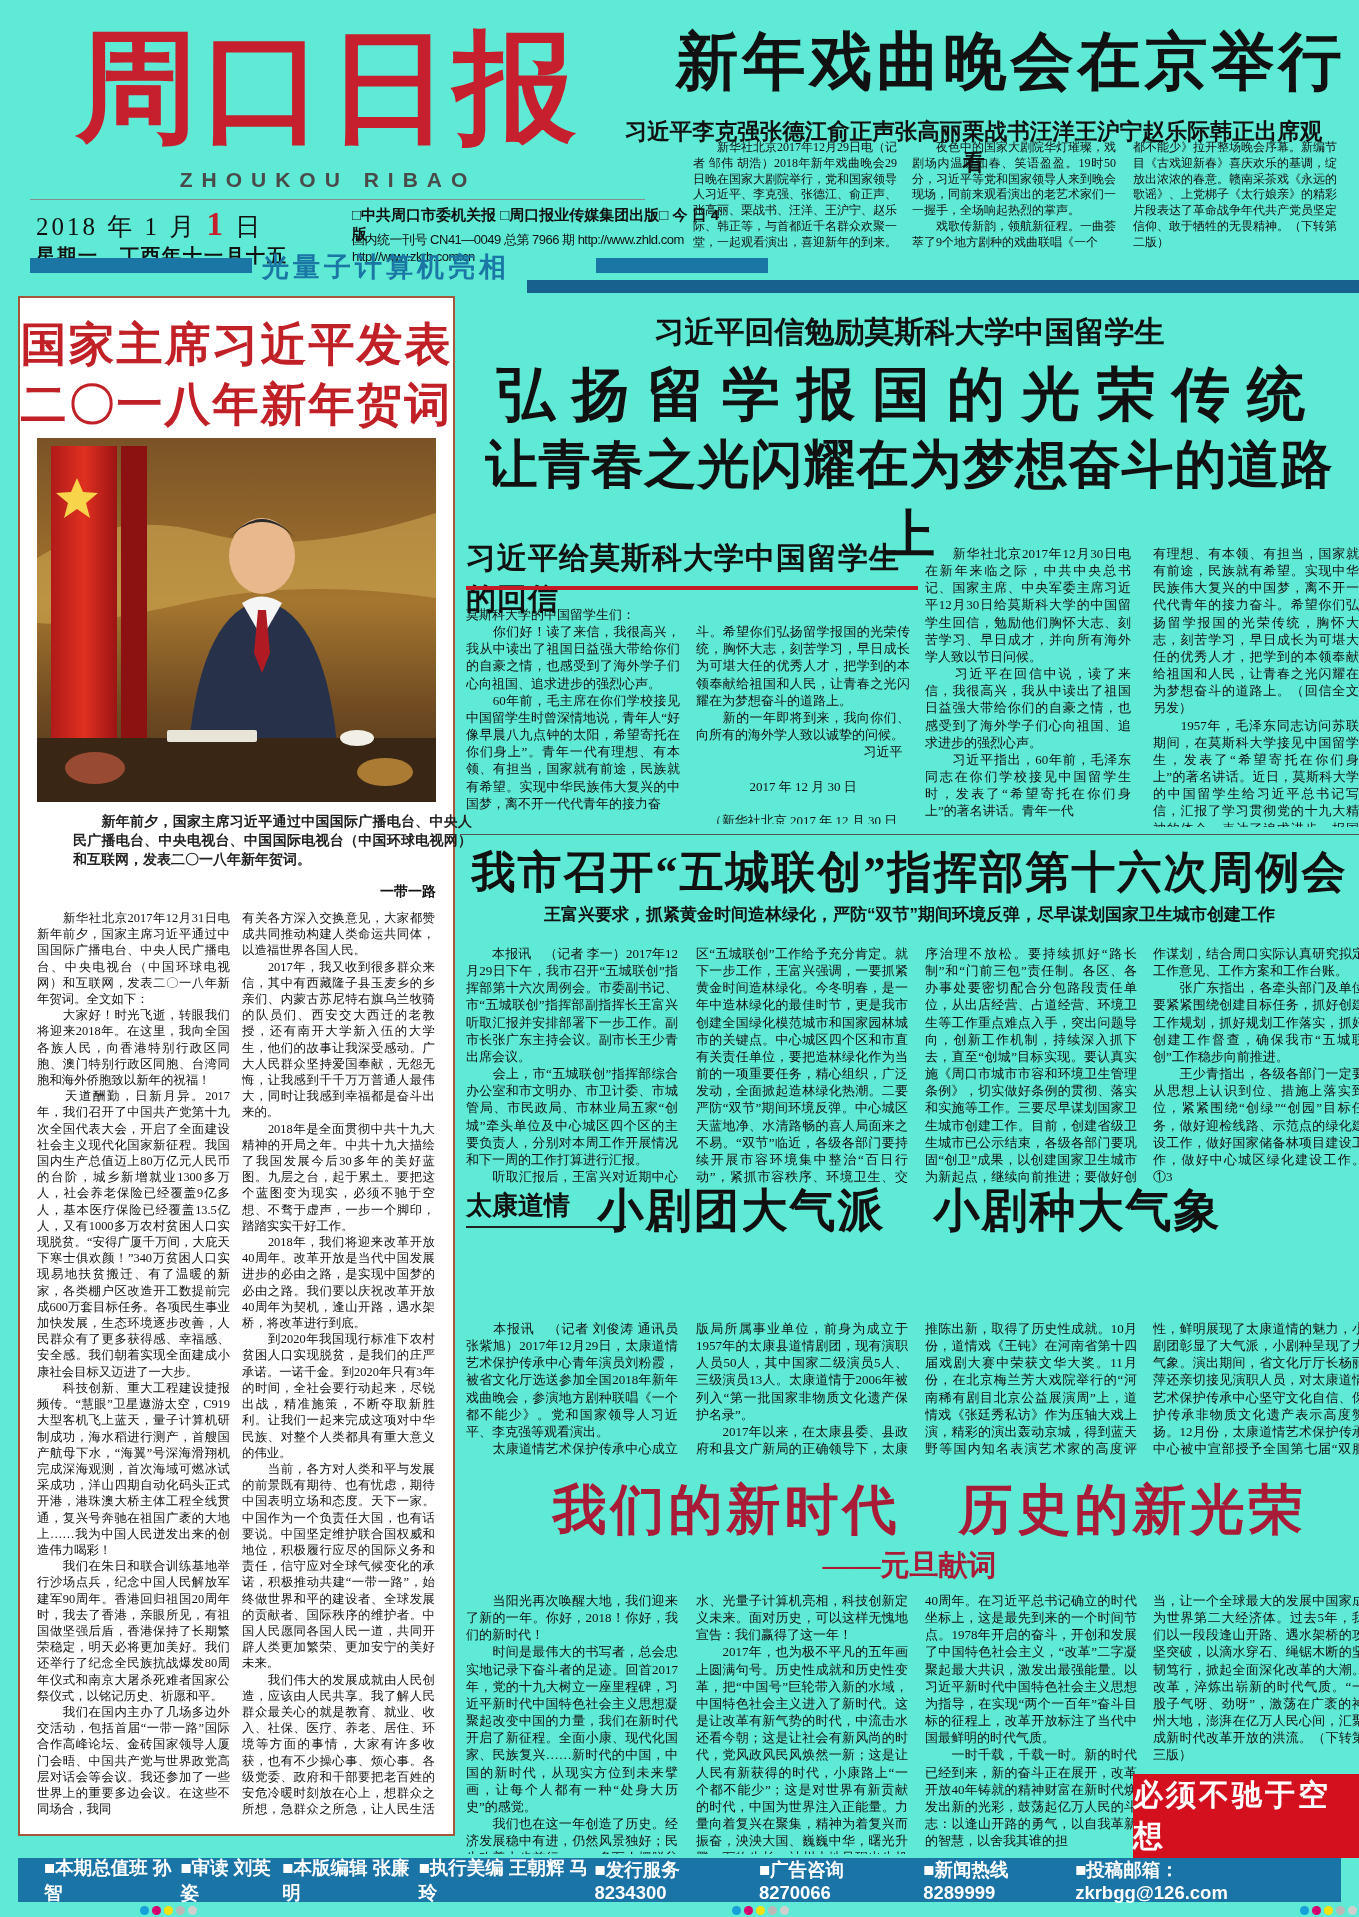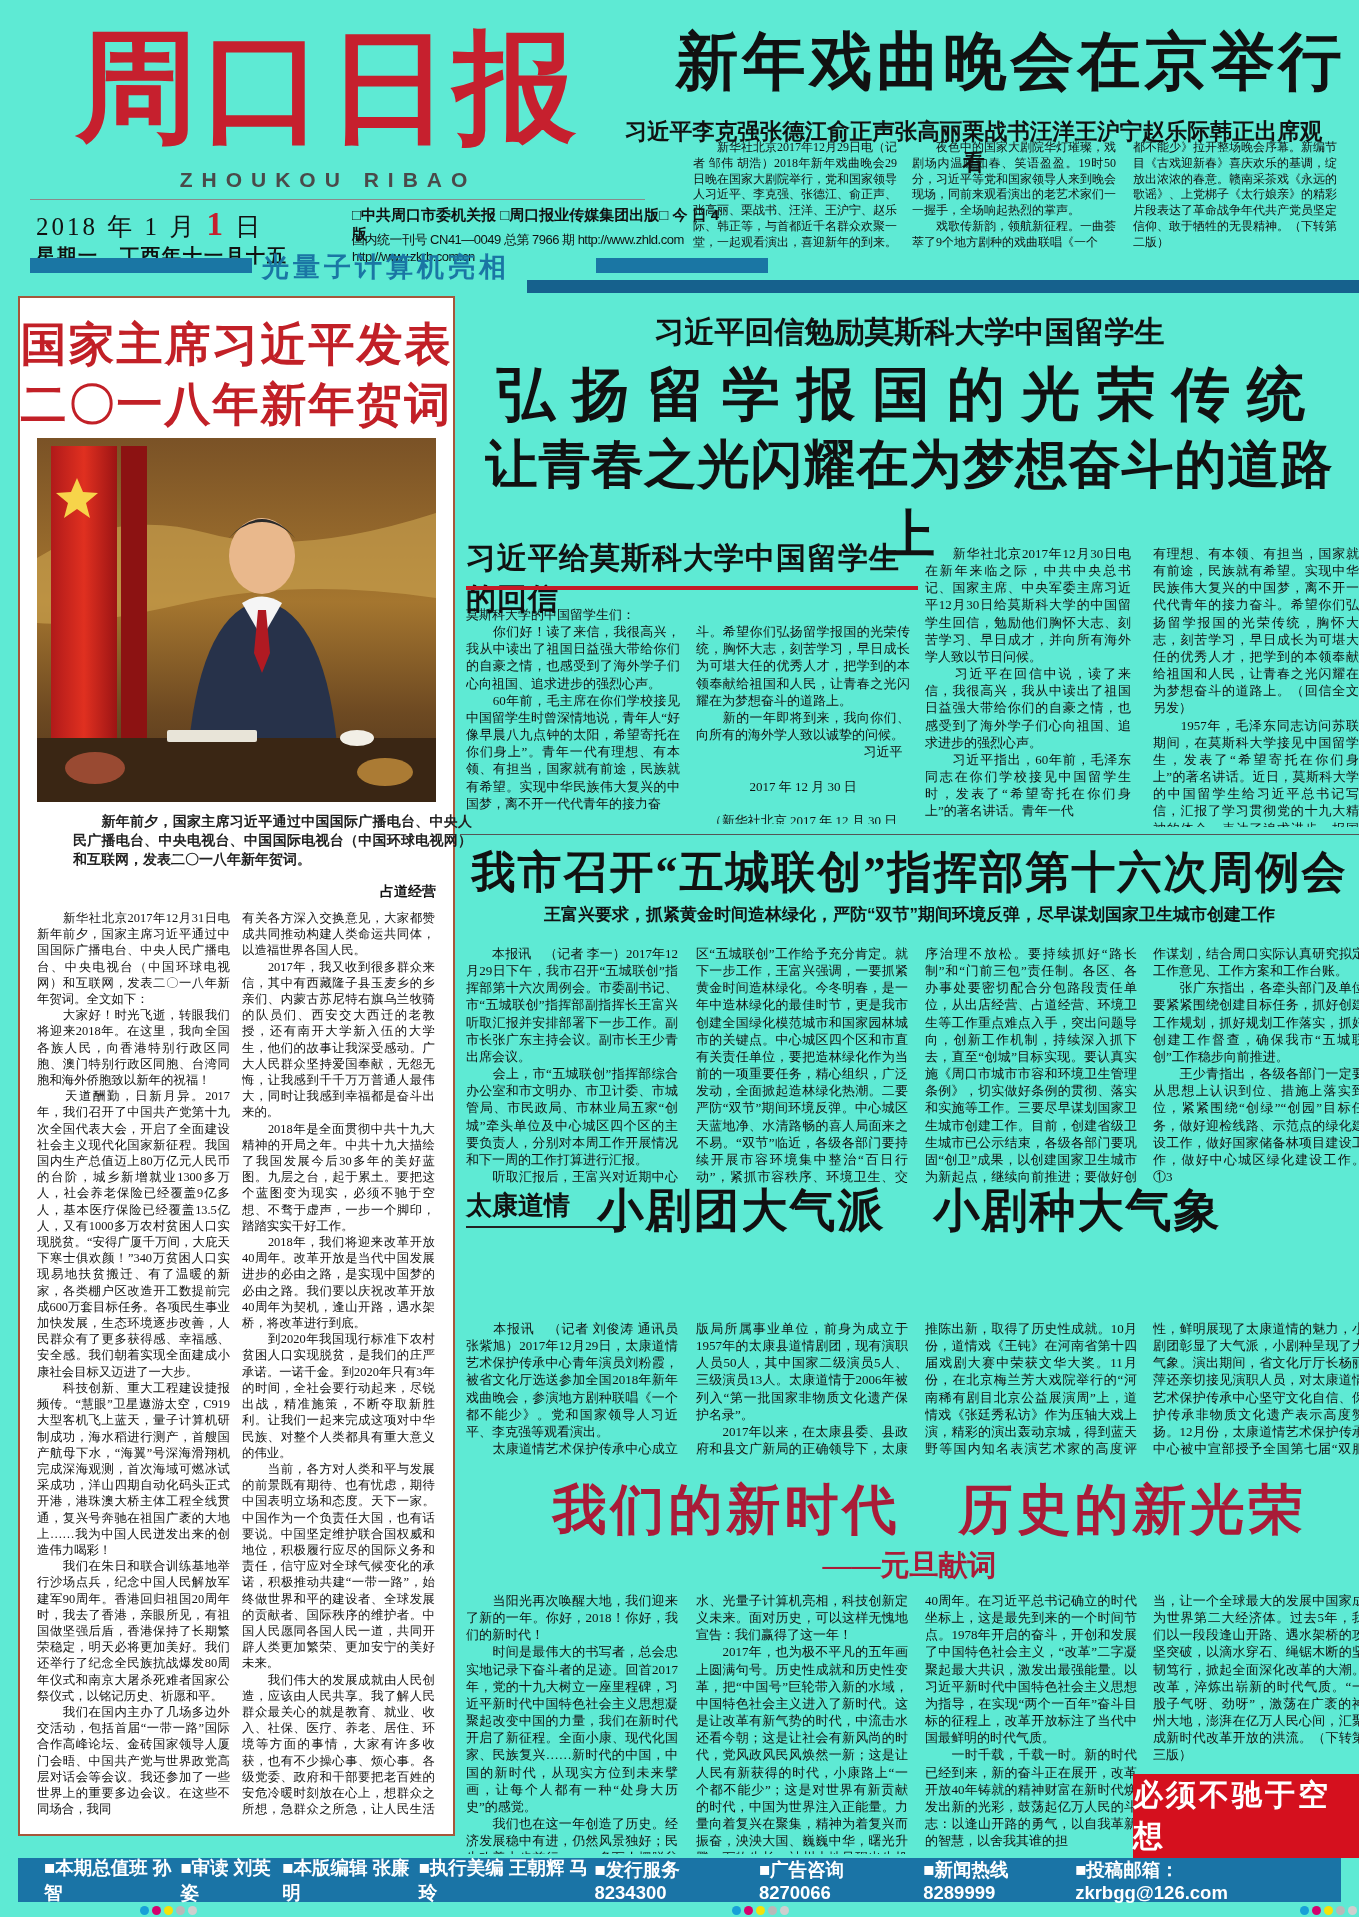--- a/index.html
+++ b/index.html
@@ -146,21 +146,21 @@
         <path d="M221 172 L229 172 L233 215 L225 235 L217 215 Z" fill="#b01a22"></path>
         <rect x="0" y="300" width="399" height="64" fill="#3a2614"></rect>
         <rect x="130" y="292" width="90" height="12" rx="2" fill="#e8e4d8"></rect>
         <ellipse cx="320" cy="300" rx="17" ry="8" fill="#f2efe6"></ellipse>
         <ellipse cx="58" cy="330" rx="30" ry="16" fill="#b2543a" opacity="0.8"></ellipse>
         <ellipse cx="348" cy="334" rx="28" ry="14" fill="#c8913c" opacity="0.8"></ellipse>
       </svg>
     </div>
 
     <div class="abs bx-caption jc">　　新年前夕，国家主席习近平通过中国国际广播电台、中央人民广播电台、中央电视台、中国国际电视台（中国环球电视网）和互联网，发表二〇一八年新年贺词。</div>
-    <div class="abs bx-credit">占道经营</div>
+    <div class="abs bx-credit">一带一路</div>
 
     <div class="abs jc bx-col" style="left:17px;">　　新华社北京2017年12月31日电　新年前夕，国家主席习近平通过中国国际广播电台、中央人民广播电台、中央电视台（中国环球电视网）和互联网，发表二〇一八年新年贺词。全文如下：
 　　大家好！时光飞逝，转眼我们将迎来2018年。在这里，我向全国各族人民，向香港特别行政区同胞、澳门特别行政区同胞、台湾同胞和海外侨胞致以新年的祝福！
 　　天道酬勤，日新月异。2017年，我们召开了中国共产党第十九次全国代表大会，开启了全面建设社会主义现代化国家新征程。我国国内生产总值迈上80万亿元人民币的台阶，城乡新增就业1300多万人，社会养老保险已经覆盖9亿多人，基本医疗保险已经覆盖13.5亿人，又有1000多万农村贫困人口实现脱贫。“安得广厦千万间，大庇天下寒士俱欢颜！”340万贫困人口实现易地扶贫搬迁、有了温暖的新家，各类棚户区改造开工数提前完成600万套目标任务。各项民生事业加快发展，生态环境逐步改善，人民群众有了更多获得感、幸福感、安全感。我们朝着实现全面建成小康社会目标又迈进了一大步。
 　　科技创新、重大工程建设捷报频传。“慧眼”卫星遨游太空，C919大型客机飞上蓝天，量子计算机研制成功，海水稻进行测产，首艘国产航母下水，“海翼”号深海滑翔机完成深海观测，首次海域可燃冰试采成功，洋山四期自动化码头正式开港，港珠澳大桥主体工程全线贯通，复兴号奔驰在祖国广袤的大地上……我为中国人民迸发出来的创造伟力喝彩！
 　　我们在朱日和联合训练基地举行沙场点兵，纪念中国人民解放军建军90周年。香港回归祖国20周年时，我去了香港，亲眼所见，有祖国做坚强后盾，香港保持了长期繁荣稳定，明天必将更加美好。我们还举行了纪念全民族抗战爆发80周年仪式和南京大屠杀死难者国家公祭仪式，以铭记历史、祈愿和平。
 　　我们在国内主办了几场多边外交活动，包括首届“一带一路”国际合作高峰论坛、金砖国家领导人厦门会晤、中国共产党与世界政党高层对话会等会议。我还参加了一些世界上的重要多边会议。在这些不同场合，我同</div>
     <div class="abs jc bx-col" style="left:222px;">有关各方深入交换意见，大家都赞成共同推动构建人类命运共同体，以造福世界各国人民。
 　　2017年，我又收到很多群众来信，其中有西藏隆子县玉麦乡的乡亲们、内蒙古苏尼特右旗乌兰牧骑的队员们、西安交大西迁的老教授，还有南开大学新入伍的大学生，他们的故事让我深受感动。广大人民群众坚持爱国奉献，无怨无悔，让我感到千千万万普通人最伟大，同时让我感到幸福都是奋斗出来的。
 　　2018年是全面贯彻中共十九大精神的开局之年。中共十九大描绘了我国发展今后30多年的美好蓝图。九层之台，起于累土。要把这个蓝图变为现实，必须不驰于空想、不骛于虚声，一步一个脚印，踏踏实实干好工作。

